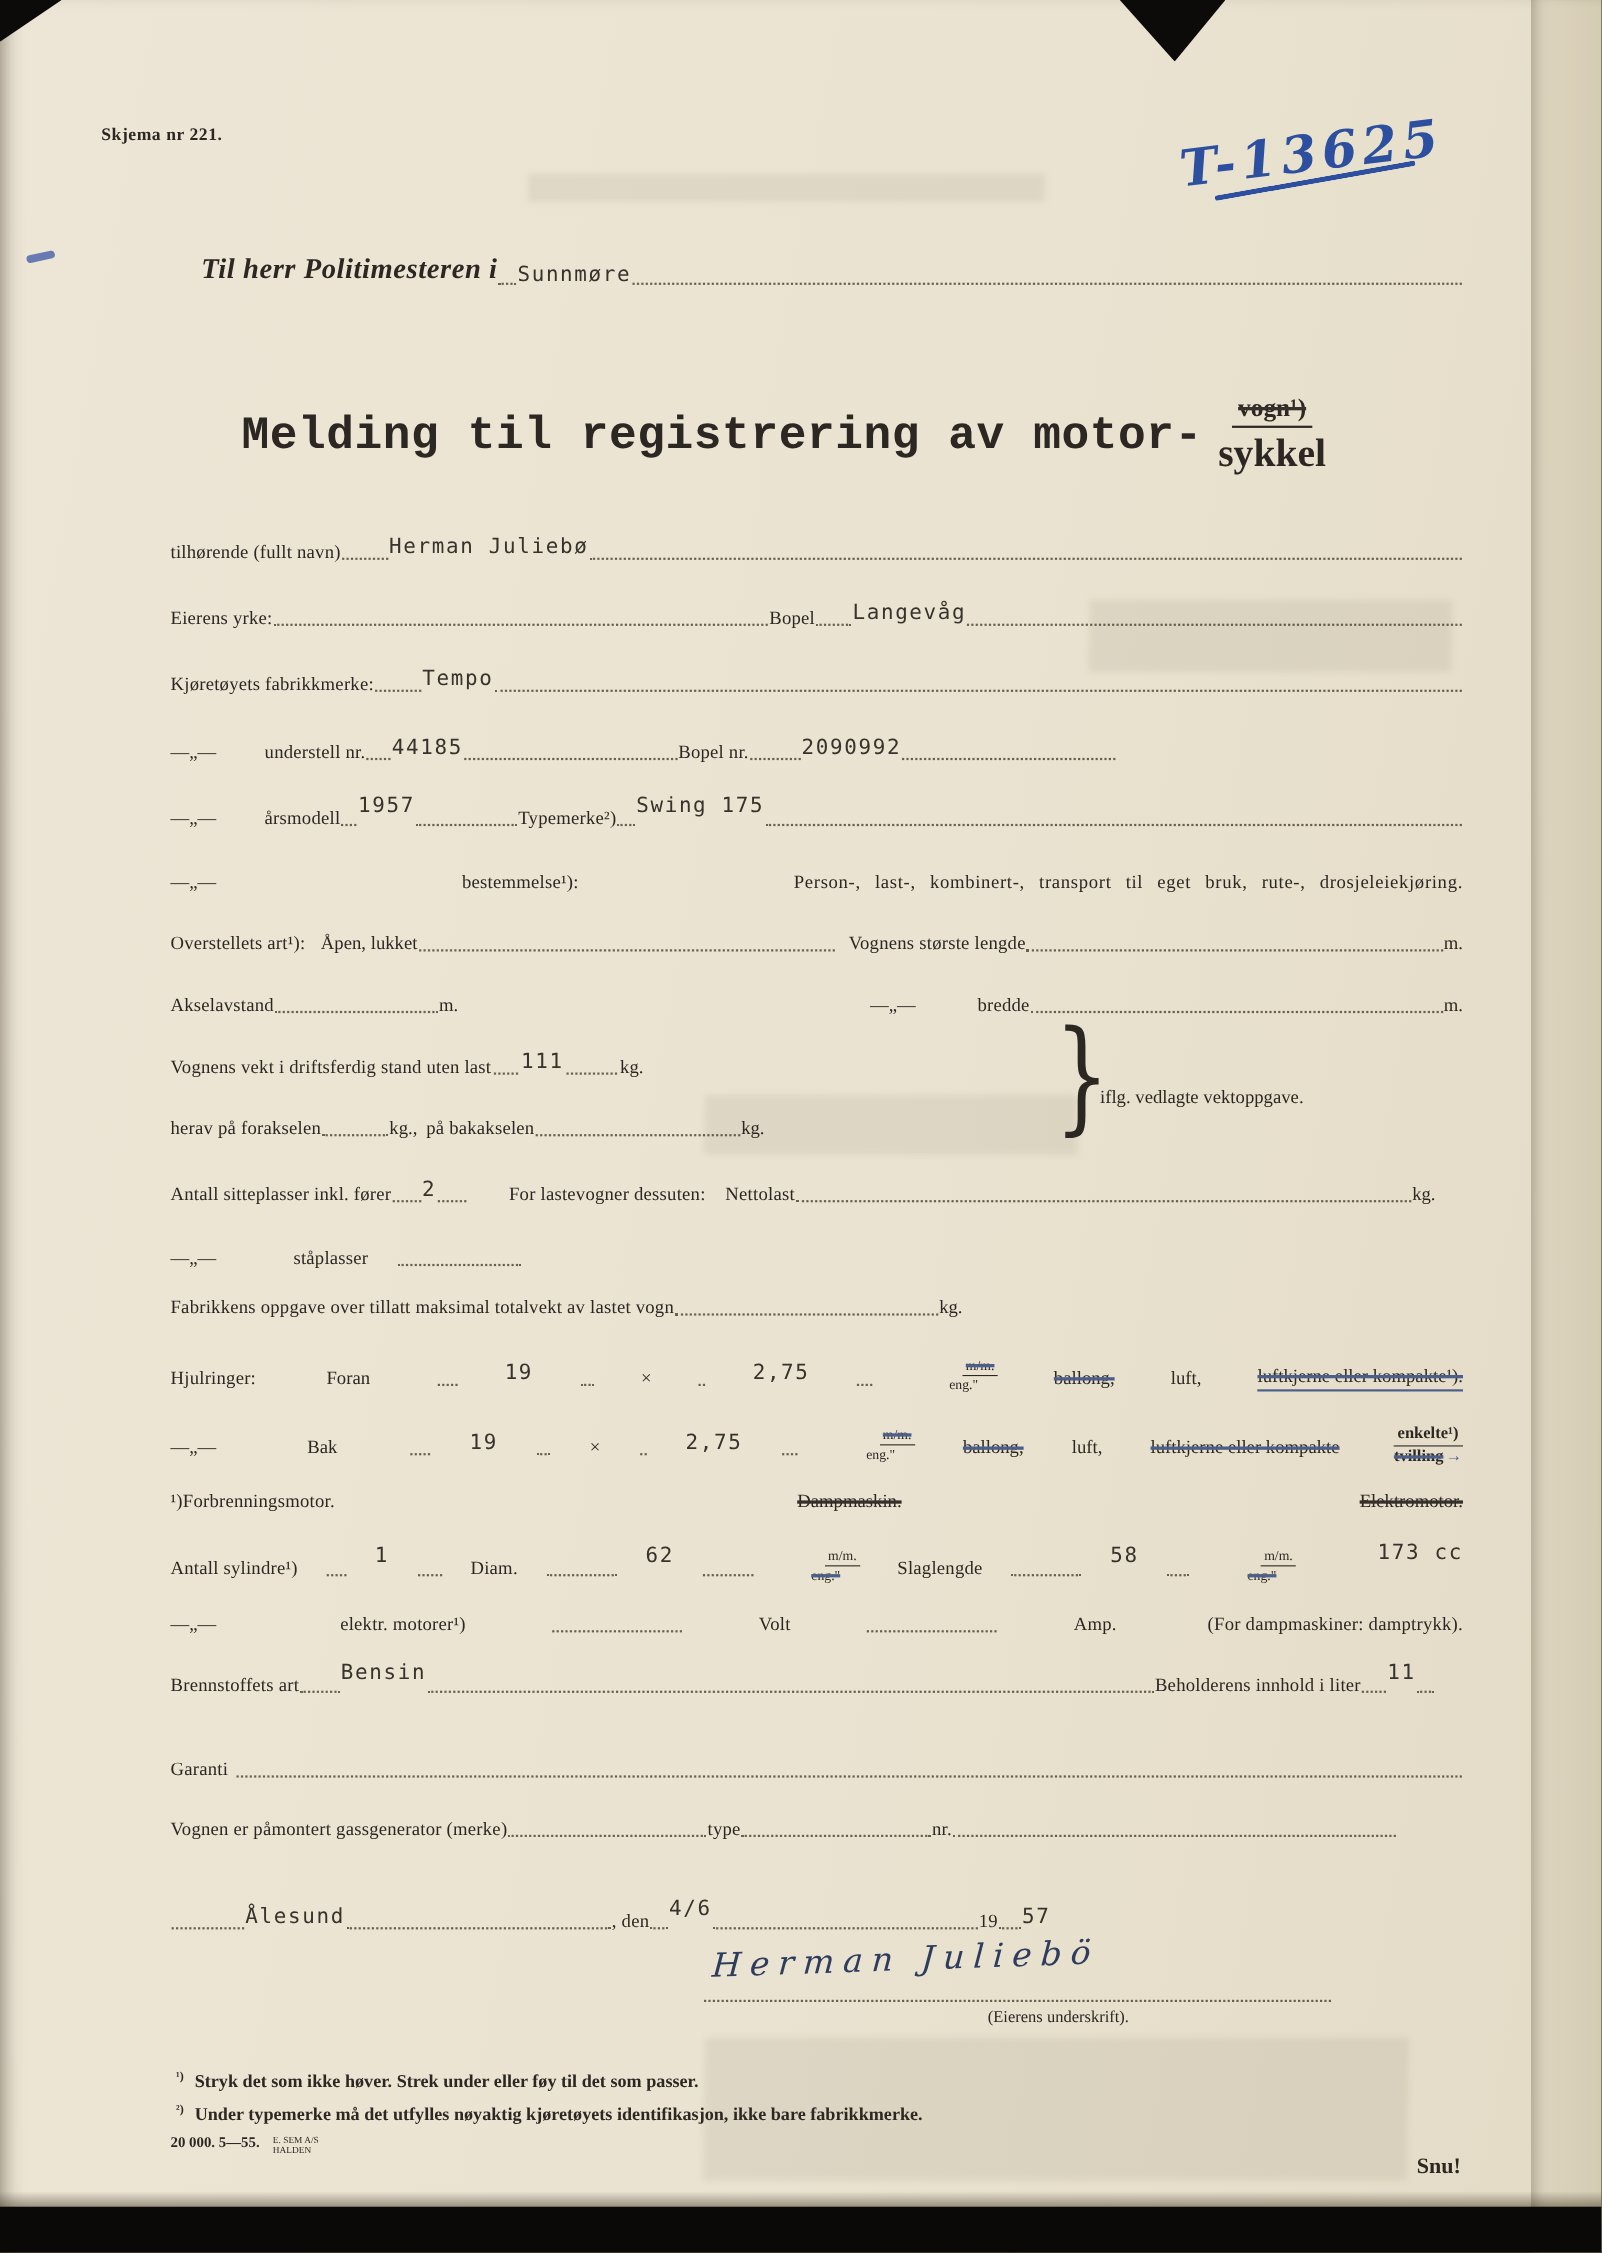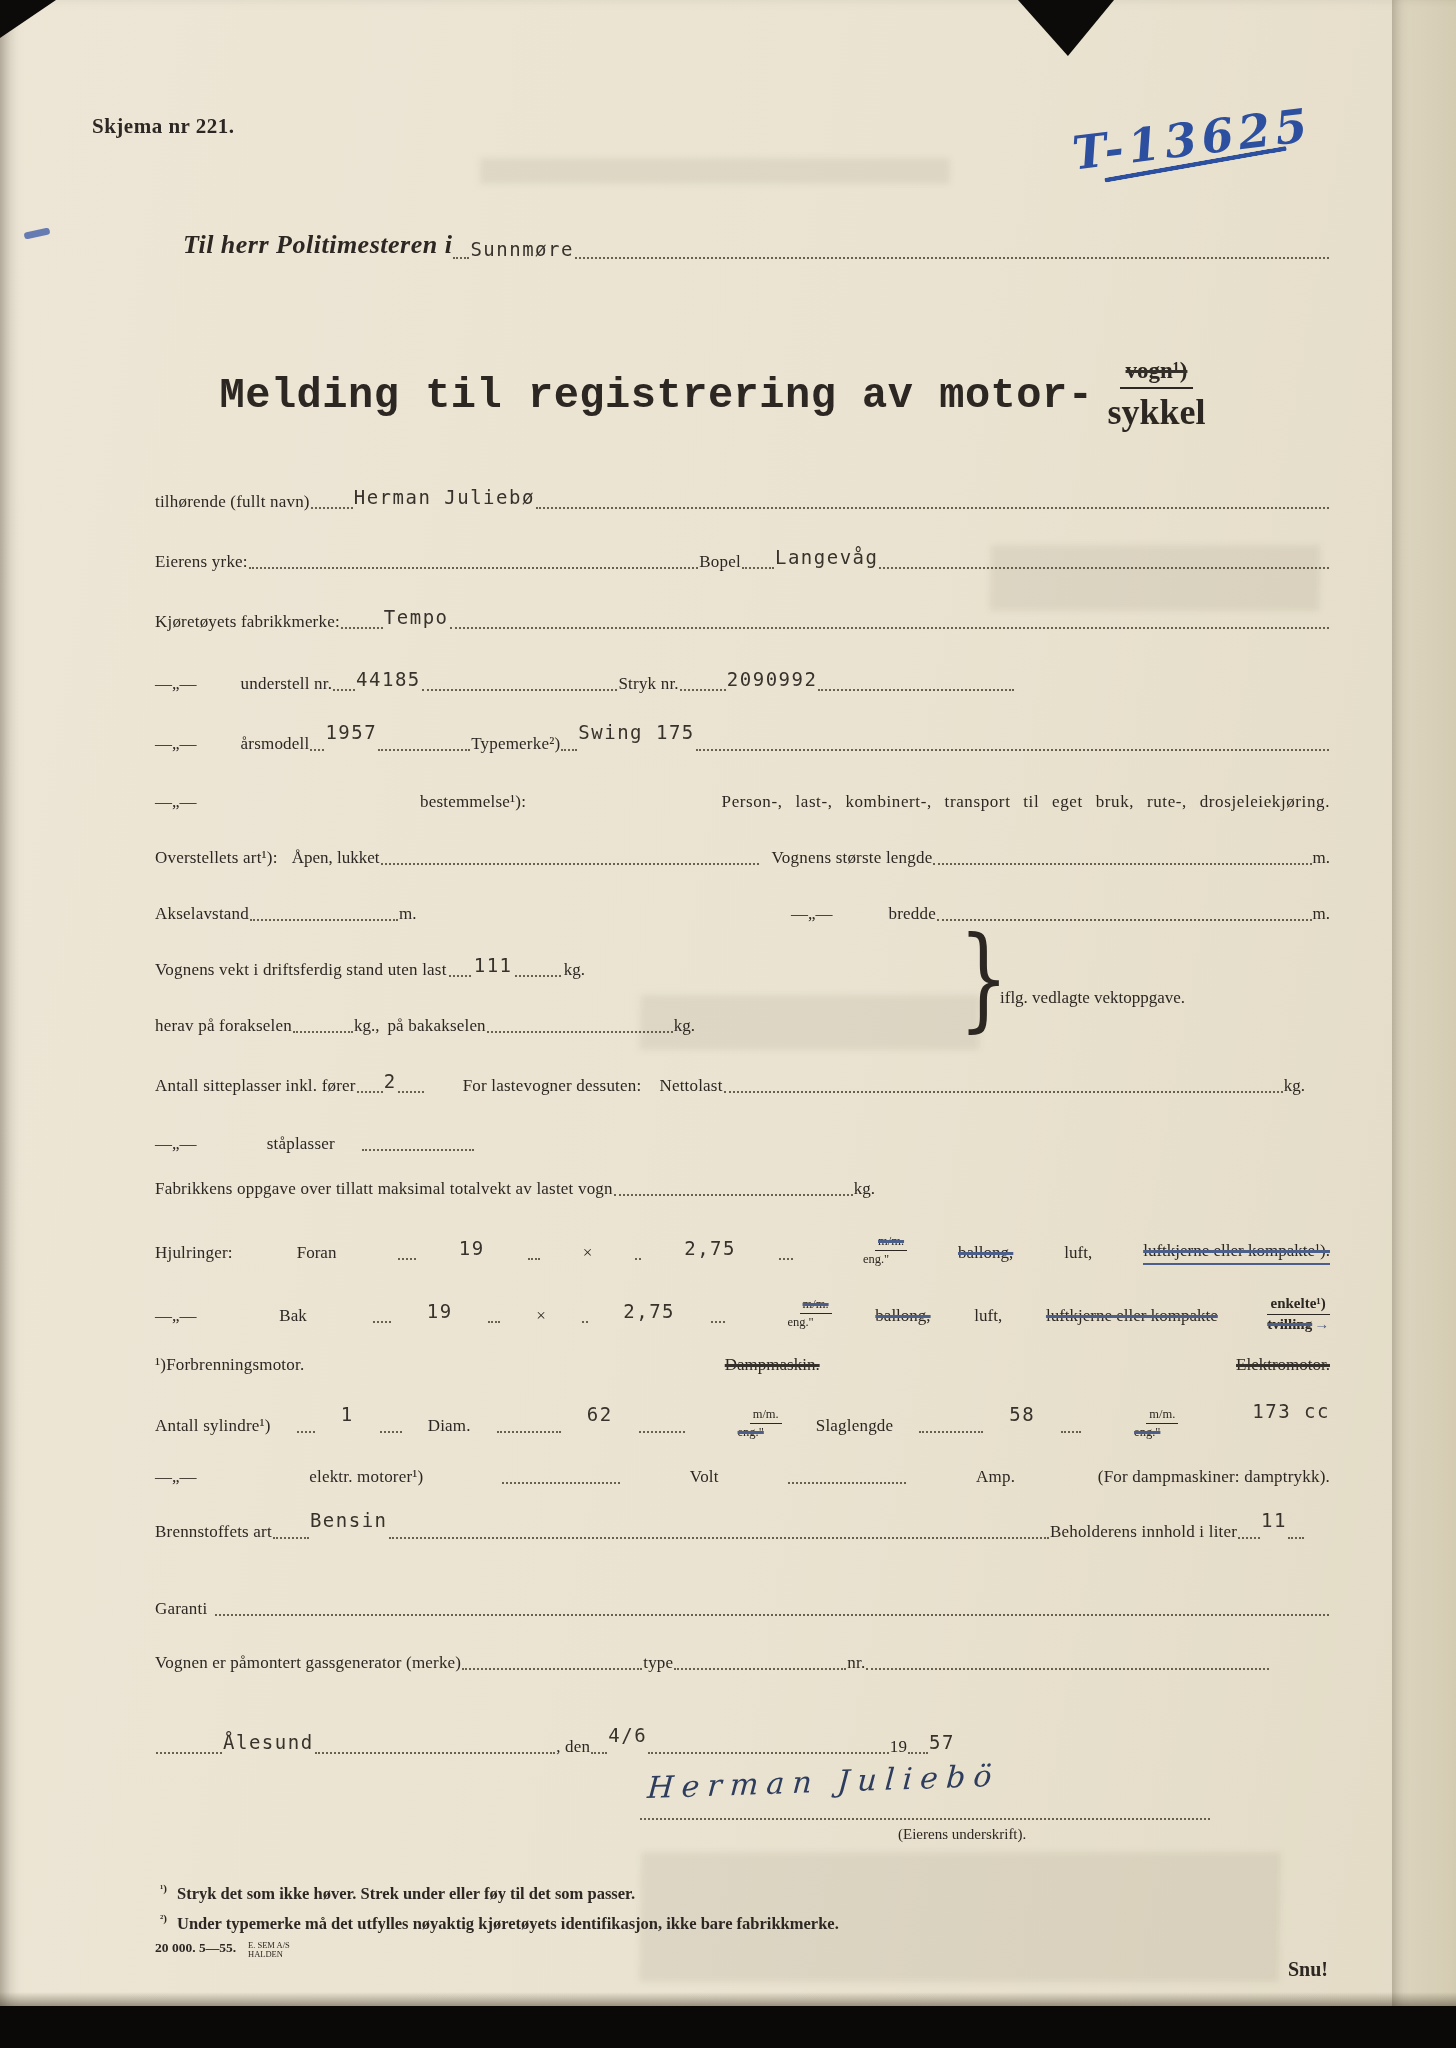--- a/index.html
+++ b/index.html
@@ -27,21 +27,21 @@
   .ink-strike{text-decoration:line-through;text-decoration-thickness:2.5px;text-decoration-color:#35302a;}
   .pen-ul{border-bottom:2px solid #4c5f8a;}
   .frac{display:inline-flex;flex-direction:column;align-items:center;font-size:12.5px;line-height:15px;margin:0 9px -2px 9px;}
   .frac .ftop{border-bottom:1.5px solid #2c2722;padding:0 3px 1px 3px;margin-left:30px;}
   .frac .fbot{padding-top:1px;}
   .frac2{display:inline-flex;flex-direction:column;align-items:center;font-size:15px;line-height:19px;margin:0 0 -6px 14px;font-weight:bold;}
   .frac2 .ftop{border-bottom:1.5px solid #2c2722;padding:0 4px 1px 4px;}
   .arrow{color:#4c5f8a;font-weight:bold;margin-left:2px;}
   .pos{display:inline-block;width:58px;}
 
-  .skjema{position:absolute;left:92px;top:114px;font-size:21px;font-weight:bold;letter-spacing:.5px;}
+  .skjema{position:absolute;left:92px;top:114px;font-size:16px;font-weight:bold;letter-spacing:.5px;}
   .reg{position:absolute;left:1072px;top:112px;transform:rotate(-7deg);text-align:center;}
   .reg-text{font-family:"DejaVu Serif",serif;font-style:italic;font-size:46px;letter-spacing:5px;color:#2d4f9f;font-weight:bold;}
   .reg-underline{height:0;border-bottom:5px solid #2d4f9f;width:185px;margin:-4px auto 0 auto;transform:rotate(-3deg);border-radius:3px;}
   .polit{position:absolute;left:183px;right:126px;top:226px;display:flex;align-items:flex-end;white-space:nowrap;}
   .polit .big{font-size:26px;font-weight:bold;font-style:italic;line-height:38px;letter-spacing:.5px;}
   .title-row{position:absolute;left:155px;right:126px;top:358px;display:flex;align-items:center;justify-content:center;transform:translateX(-30px);}
   .title-main{font-size:42px;font-weight:bold;letter-spacing:.5px;font-family:Liberation Mono, monospace;}
   .title-frac{display:inline-flex;flex-direction:column;align-items:center;margin-left:14px;}
   .tf-top{font-size:23px;font-weight:bold;padding:0 6px 3px 6px;border-bottom:2.5px solid #2c2722;}
   .tf-bot{font-size:36px;font-weight:bold;padding-top:2px;}
@@ -113,21 +113,21 @@
     <span class="tw">Tempo</span>
     <i class="d df"></i>
   </div>
 
   <div class="row" style="top:671px;width:860px">
     <span class="dit">—„—</span>
     <span class="lbl">understell nr.</span>
     <i class="d" style="width:22px"></i>
     <span class="tw">44185</span>
     <i class="d df" style="flex:2.3 1 20px"></i>
-    <span class="lbl">Stryk nr.</span>
+    <span class="lbl">Bopel nr.</span>
     <i class="d" style="width:46px"></i>
     <span class="tw">2090992</span>
     <i class="d df"></i>
   </div>
 
   <div class="row" style="top:731px">
     <span class="dit">—„—</span>
     <span class="lbl">årsmodell</span>
     <i class="d" style="width:14px"></i>
     <span class="tw up">1957</span>

